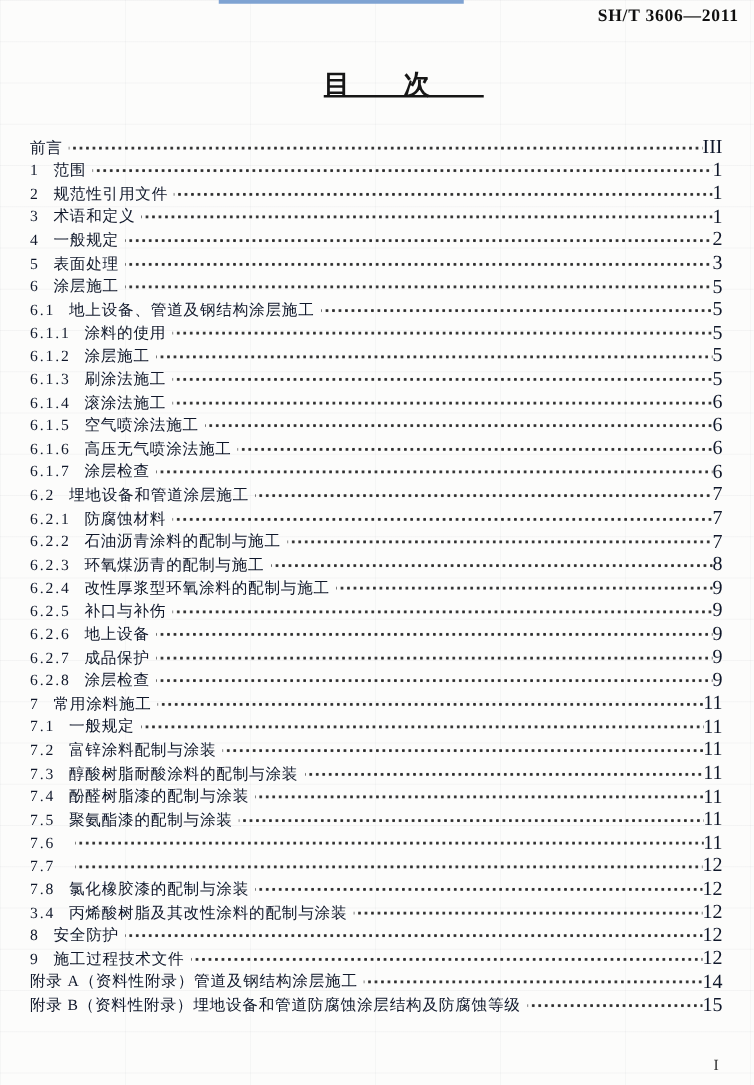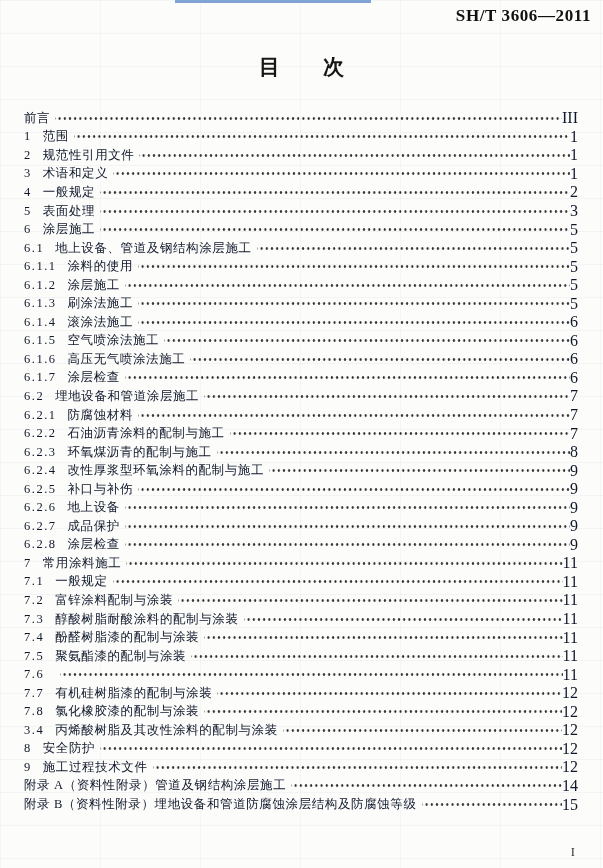--- a/index.html
+++ b/index.html
@@ -15,29 +15,29 @@
     background-size: 100px 33px;
     font-family: "Liberation Serif", "DejaVu Serif", serif;
     color: #1c1c1c;
   }
   .top-bar {
     position: absolute; left: 175px; top: 0;
     width: 196px; height: 3px;
   }
   .header-code {
     position: absolute; top: 6px; right: 12px;
-    font-size: 17px; font-weight: bold; color: #101010;
+    font-size: 14px; font-weight: bold; color: #101010;
     letter-spacing: 0.6px; white-space: pre;
   }
   .doc-title {
     position: absolute; top: 53px; left: 0; width: 100%;
     margin: 0; text-align: center;
     font-size: 21px; font-weight: 600; color: #161616;
   }
-  .doc-title .title-text { letter-spacing: 43px; padding-left: 43px; }
+  .doc-title .title-text { letter-spacing: 43px; padding-left: 43px; text-decoration: underline; }
   .toc {
     position: absolute; top: 109px; left: 24px; right: 25px;
   }
   .toc-row {
     display: flex; align-items: center;
     height: 18.55px; font-size: 12.5px; color: #0f172a;
   }
   .toc-num { letter-spacing: 1.5px; margin-right: 11px; white-space: pre; }
   .toc-num:empty { display: none; }
   .toc-title { letter-spacing: 0.6px; white-space: nowrap; }
@@ -278,21 +278,20 @@
   </div>
 
   <div class="toc-row">
     <span class="toc-num">7.6</span>
     <span class="toc-dots"></span>
     <span class="toc-page">11</span>
   </div>
 
   <div class="toc-row">
     <span class="toc-num">7.7</span>
-    <span class="toc-title">有机硅树脂漆的配制与涂装</span>
     <span class="toc-dots"></span>
     <span class="toc-page">12</span>
   </div>
 
   <div class="toc-row">
     <span class="toc-num">7.8</span>
     <span class="toc-title">氯化橡胶漆的配制与涂装</span>
     <span class="toc-dots"></span>
     <span class="toc-page">12</span>
   </div>

